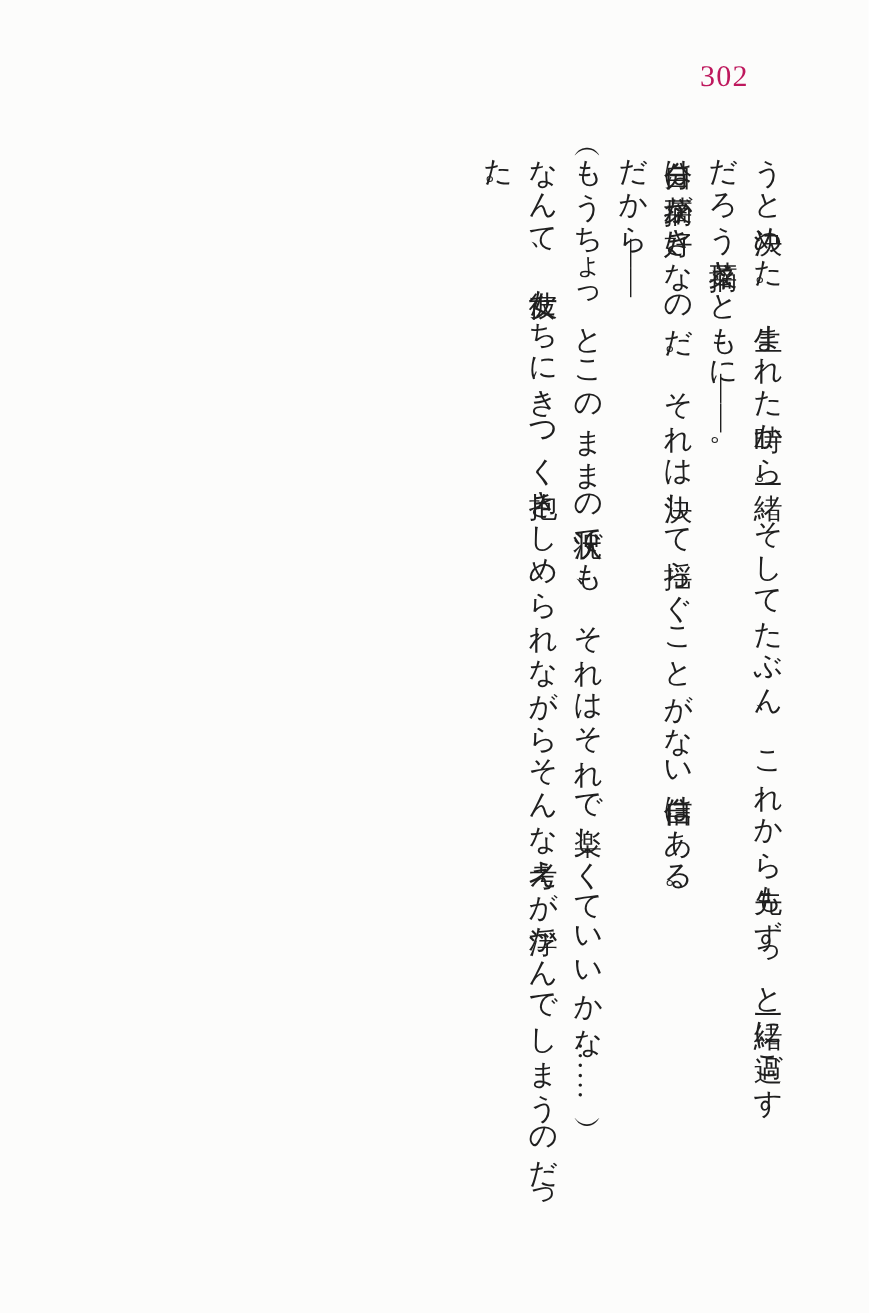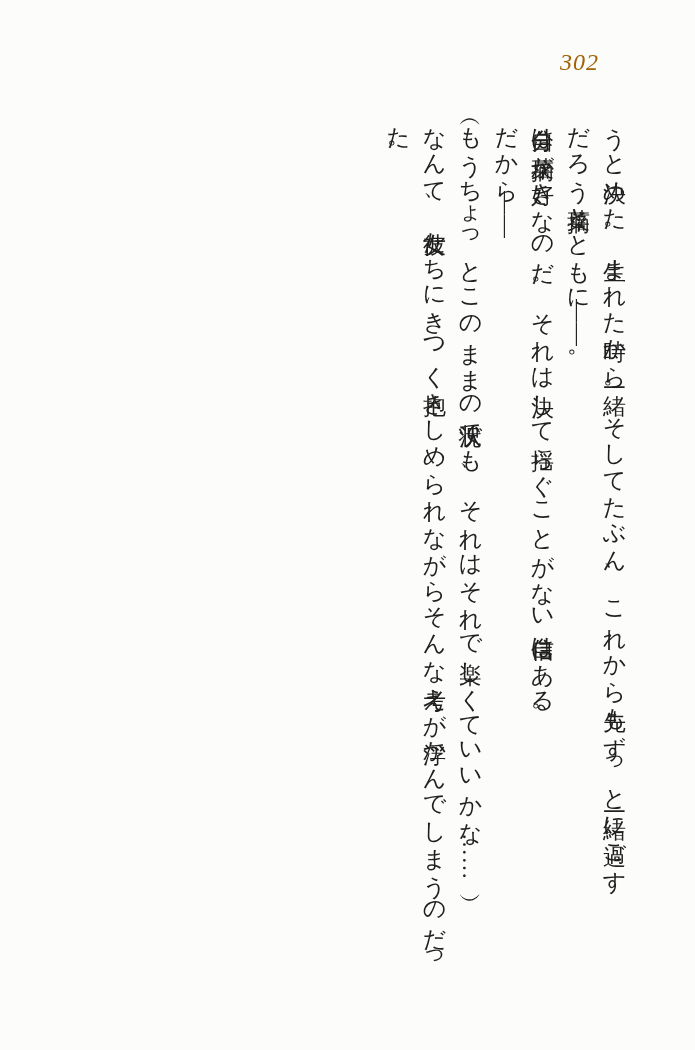--- a/index.html
+++ b/index.html
@@ -13,23 +13,22 @@
     height: 1050px;
     background: #fcfcfb;
     overflow: hidden;
     font-family: "Liberation Serif", "DejaVu Serif", serif;
   }
   .page-number {
     position: absolute;
     top: 49px;
     left: 560px;
     font-size: 24px;
-    font-style: italic;
     letter-spacing: 1px;
-    color: #a16207;
+    color: #be185d;
   }
   .text-block {
     position: absolute;
     top: 111px;
     right: 63px;
     height: 939px;
     writing-mode: vertical-rl;
     text-orientation: mixed;
     font-size: 23px;
     line-height: 36px;

